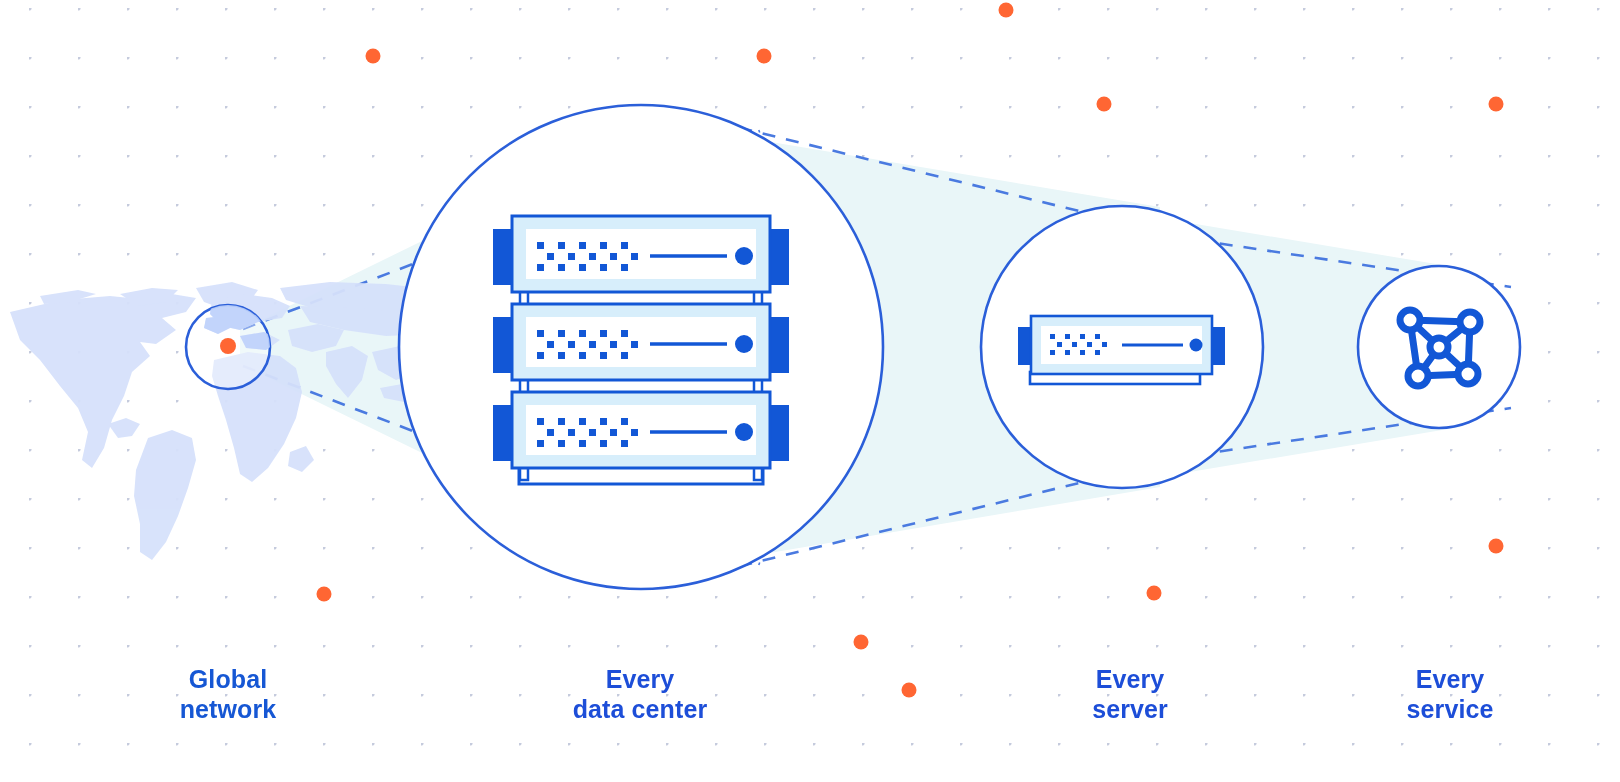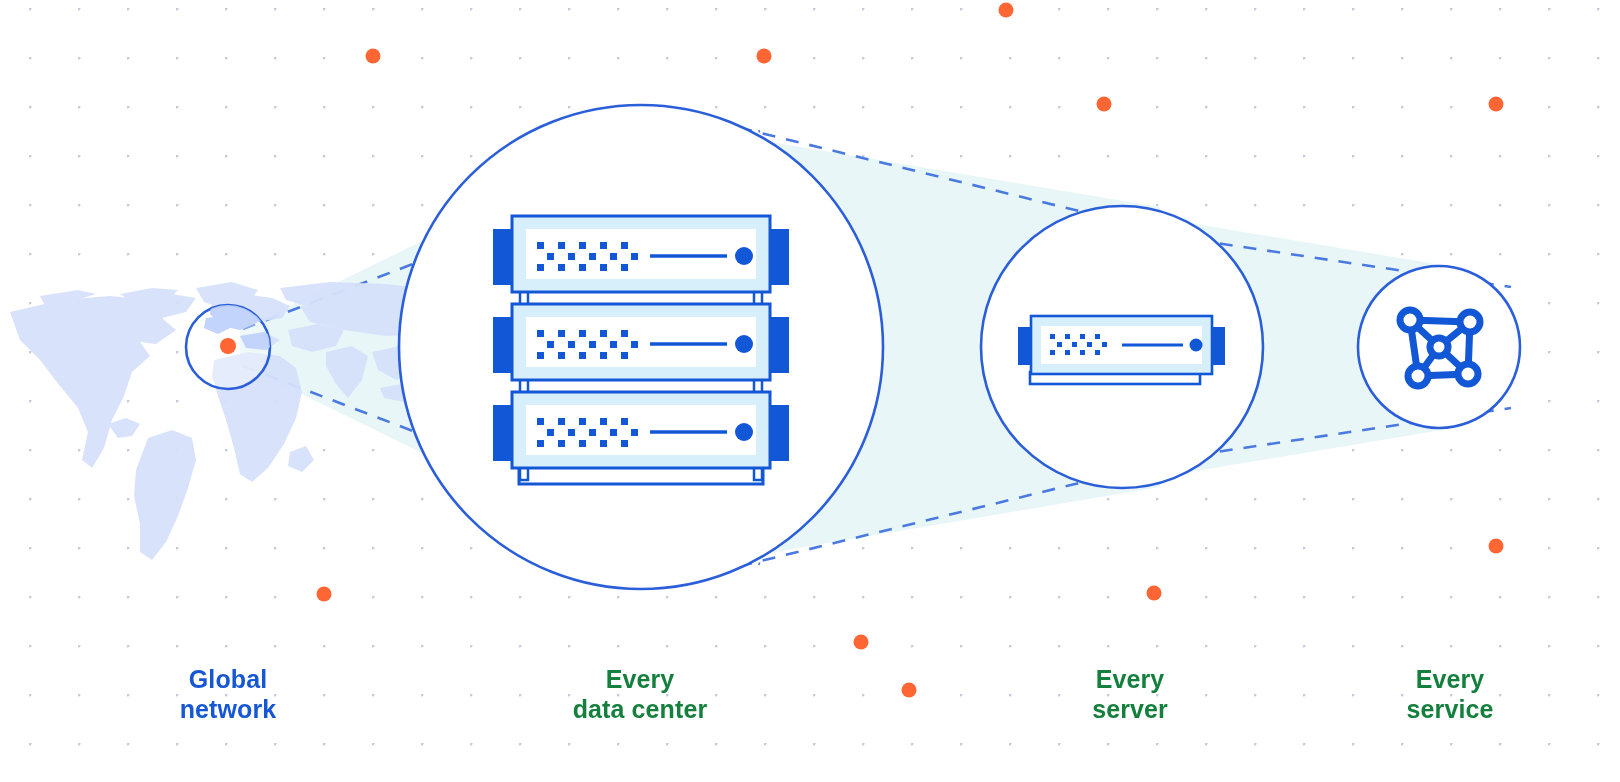--- a/index.html
+++ b/index.html
@@ -28,21 +28,21 @@
     display: block;
   }
   .label {
     position: absolute;
     text-align: center;
     font-size: 25px;
     line-height: 30px;
     font-weight: 700;
     letter-spacing: 0.1px;
     white-space: pre-line;
-    color: #15803d;
+    color: #1d4ed8;
     user-select: none;
   }
   .label.accent { color: #1657d4; }
   #label-global   { left:  108px; top: 664px; width: 240px; }
   #label-dc       { left:  520px; top: 664px; width: 240px; }
   #label-server   { left: 1010px; top: 664px; width: 240px; }
   #label-service  { left: 1330px; top: 664px; width: 240px; }
 </style>
 </head>
 <body>

